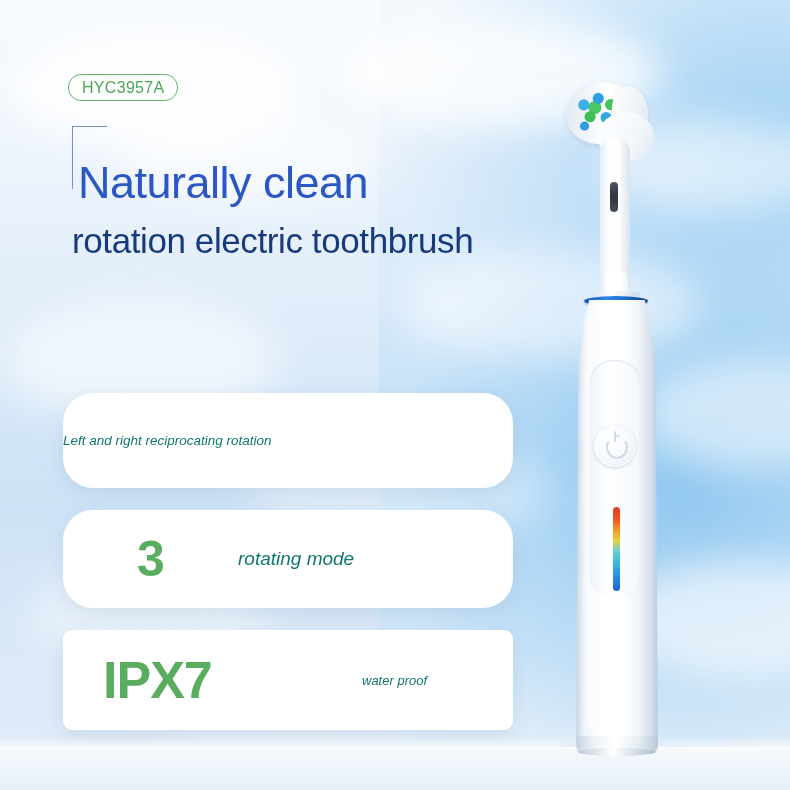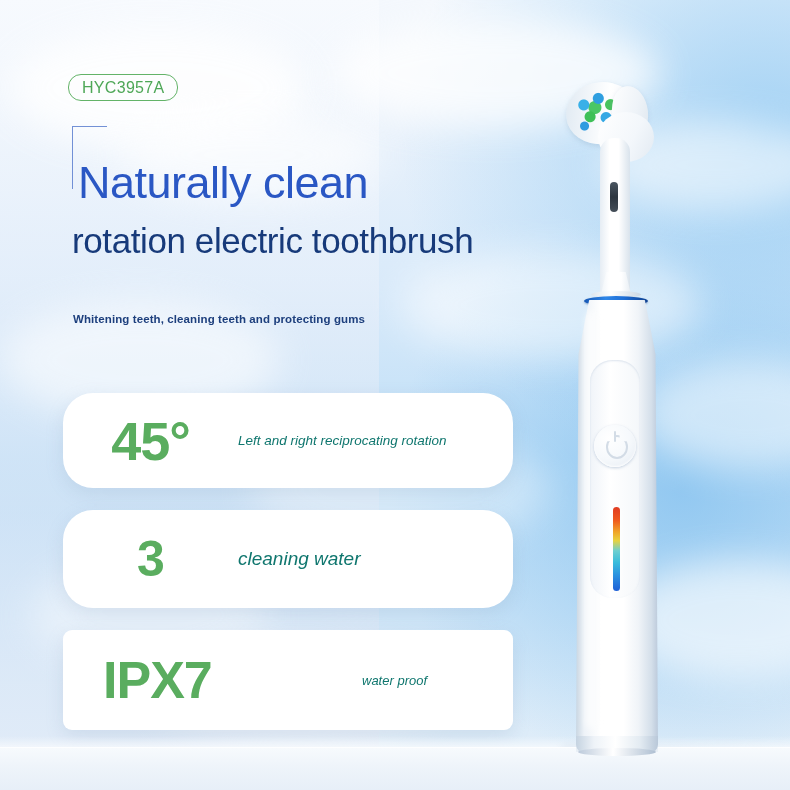--- a/index.html
+++ b/index.html
@@ -241,29 +241,27 @@
   <div class="cloud c7"></div>
   <div class="cloud c8"></div>
   <div class="cloud c9"></div>
   <div class="cloud c10"></div>
   <div class="cloud c11"></div>
 
   <div class="badge">HYC3957A</div>
   <div class="bracket"></div>
   <div class="title">Naturally clean</div>
   <div class="subtitle">rotation electric toothbrush</div>
-  <div class="tagline">Whitening teeth, cleaning teeth and protecting gums</div>
 
   <div class="card card-1">
-    <div class="stat">45°</div>
     <div class="stat-desc">Left and right reciprocating rotation</div>
   </div>
   <div class="card card-2">
     <div class="stat">3</div>
-    <div class="stat-desc">cleaning water</div>
+    <div class="stat-desc">rotating mode</div>
   </div>
   <div class="card card-3">
     <div class="stat">IPX7</div>
     <div class="stat-desc">water proof</div>
   </div>
 
   <div class="product-shadow"></div>
   <div class="surface-glow"></div>
   <div class="surface"></div>
 

